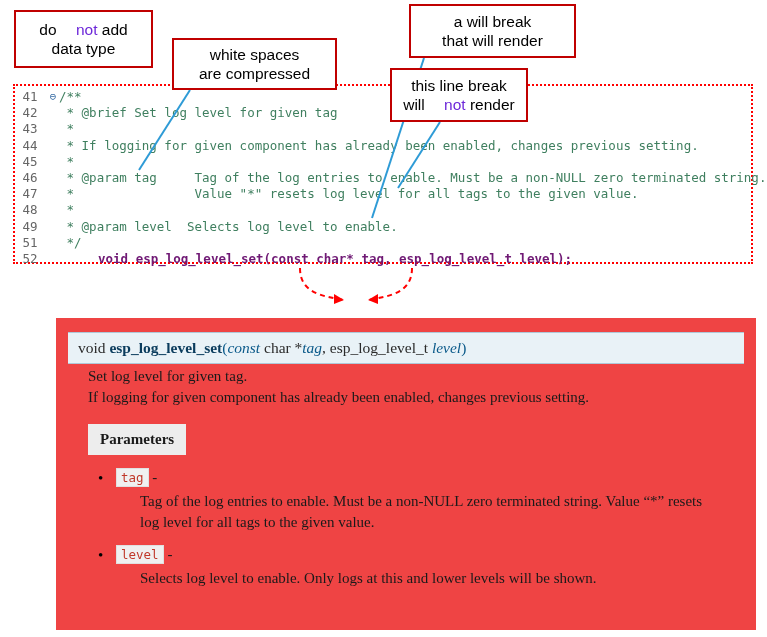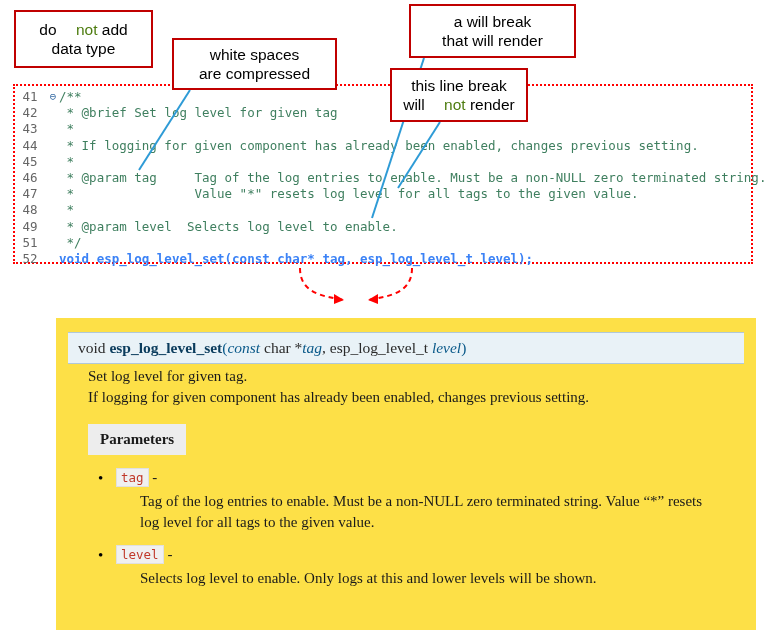--- a/index.html
+++ b/index.html
@@ -29,21 +29,21 @@
     line-height: 1.25;
     text-align: center;
     display: flex;
     align-items: center;
     justify-content: center;
     padding: 4px 6px;
     box-sizing: border-box;
     z-index: 6;
   }
   .callout .red {
-    color: #4d7c0f;
+    color: #6d28d9;
     margin-left: 15px;
   }
   #callout-datatype { left: 14px;  top: 10px;  width: 139px; height: 58px; }
   #callout-spaces    { left: 172px; top: 38px;  width: 165px; height: 52px; justify-content: center; }
   #callout-linebreak-render     { left: 409px; top: 4px;  width: 167px; height: 54px; }
   #callout-linebreak-not-render { left: 390px; top: 68px; width: 138px; height: 54px; }
 
   
   #code-box {
     position: absolute;
@@ -81,40 +81,41 @@
     min-width: 12px;
     text-align: center;
     color: #3a6ea5;
     font-size: 11px;
   }
   .code-text {
     color: #3f7f5f;
     white-space: pre;
   }
   .code-text.src {
-    color: #3b82f6;
+    color: #701a75;
+    margin-left: 39px;
   }
 
   
   #connectors {
     position: absolute;
     left: 0; top: 0;
     width: 767px; height: 637px;
     z-index: 5;
     pointer-events: none;
   }
 
   
   #doc-panel {
     position: absolute;
     left: 56px;
     top: 318px;
     width: 700px;
     height: 312px;
-    background: #fde047;
+    background: #ef4444;
     box-sizing: border-box;
     z-index: 3;
   }
   #doc-signature {
     margin: 14px 12px 0 12px;
     background: #e9f2f7;
     border-top: 1px solid #b0c8d8;
     border-bottom: 1px solid #b0c8d8;
     padding: 6px 10px;
     font-family: "Liberation Serif", serif;

